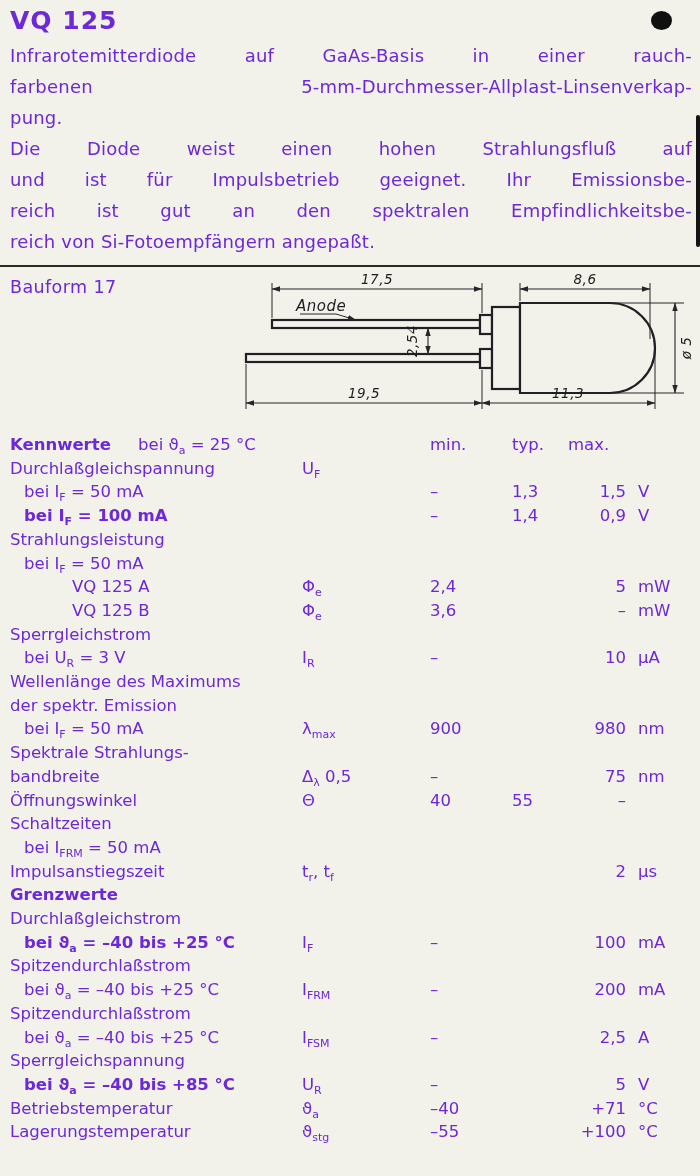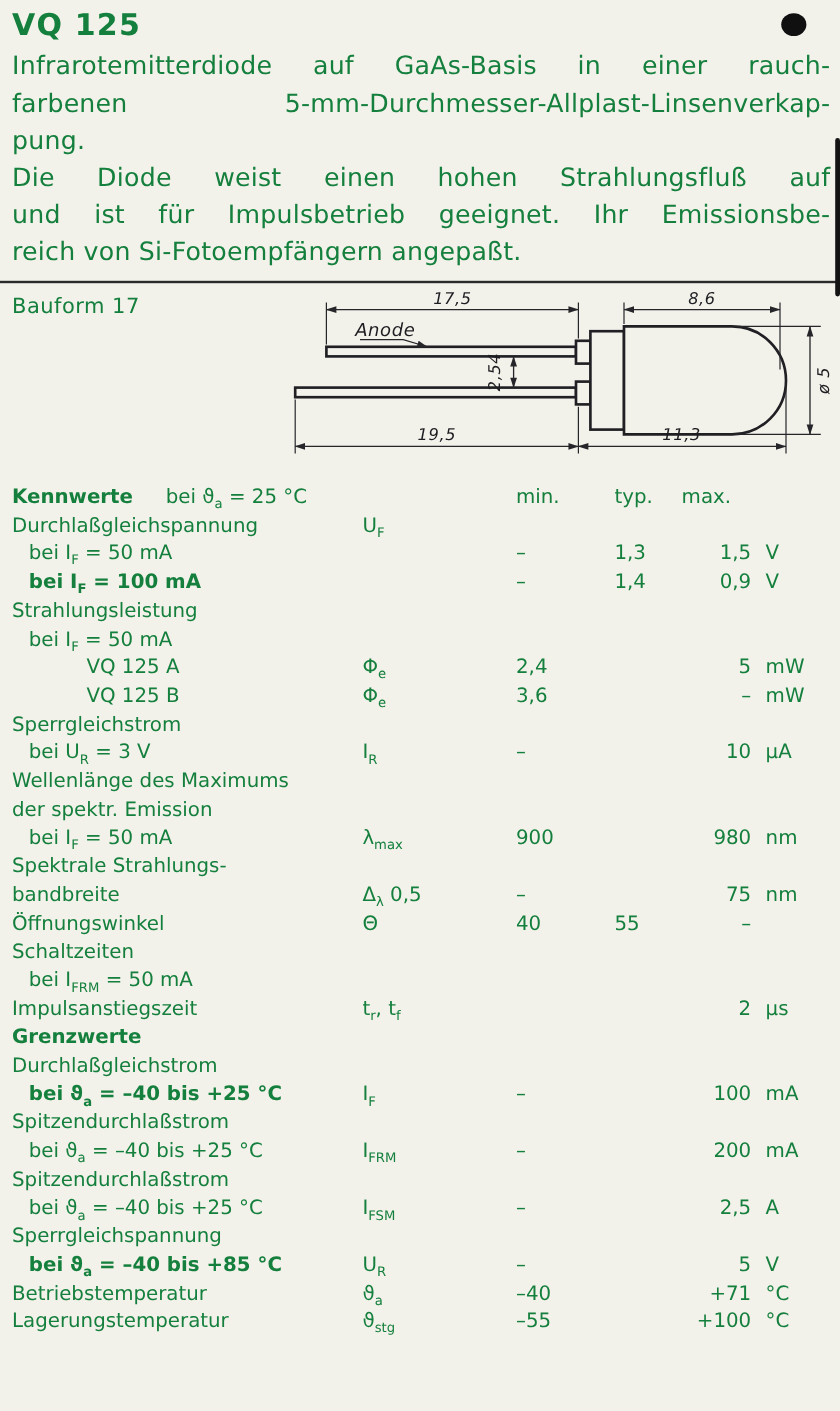--- a/index.html
+++ b/index.html
@@ -1,25 +1,25 @@
 <!DOCTYPE html>
 <html><head>
 <meta charset="utf-8">
 <title>VQ 125 Datasheet</title>
 <style>
   html,body{margin:0;padding:0;background:#d8d7d2;}
   .page{
     width:700px;height:1176px;background:#f2f1ea;position:relative;overflow:hidden;
     box-sizing:border-box;padding:6px 8px 0 10px;
-    font-family:"DejaVu Sans","Liberation Sans",sans-serif;color:#15803d;
+    font-family:"DejaVu Sans","Liberation Sans",sans-serif;color:#6d28d9;
   }
   .head{position:relative;height:34px;}
   .head h1{margin:0;font-size:25px;font-weight:700;letter-spacing:1px;}
   .dot{position:absolute;top:5px;right:20px;width:21px;height:19px;background:#101010;border-radius:50%;}
-  .intro{font-size:21px;line-height:31px;letter-spacing:0.2px;}
+  .intro{font-size:18px;line-height:31px;letter-spacing:0.2px;}
   .intro-line{text-align:justify;text-align-last:justify;}
   .intro-line.last{text-align-last:left;}
   .rule{border-top:2px solid #2a2a2a;margin:8px -8px 4px -10px;}
   .figure{position:relative;height:160px;}
   .bauform{position:absolute;left:0;top:6px;font-size:17.5px;letter-spacing:0.4px;}
   .figure svg{position:absolute;left:228px;top:2px;}
   .part{fill:#f2f1ea;stroke:#202024;stroke-width:2.2;}
   .ext{stroke:#26262a;stroke-width:1;fill:none;}
   .dim{stroke:#26262a;stroke-width:1.1;marker-start:url(#ah);marker-end:url(#ah);}
   #ah path{fill:#26262a;}
@@ -56,20 +56,21 @@
   </div>
 
   <div class="intro">
       <div class="intro-line">Infrarotemitterdiode auf GaAs-Basis in einer rauch-</div>
       <div class="intro-line">farbenen 5-mm-Durchmesser-Allplast-Linsenverkap-</div>
       <div class="intro-line last">pung.</div>
     </div>
   <div class="intro">
       <div class="intro-line">Die Diode weist einen hohen Strahlungsfluß auf</div>
       <div class="intro-line">und ist für Impulsbetrieb geeignet. Ihr Emissionsbe-</div>
+      <div class="intro-line">reich ist gut an den spektralen Empfindlichkeitsbe-</div>
       <div class="intro-line last">reich von Si-Fotoempfängern angepaßt.</div>
     </div>
 
   <div class="rule"></div>
 
   <div class="figure">
     <div class="bauform">Bauform 17</div>
     <svg width="462" height="160" viewBox="0 0 462 160">
       <defs>
         <marker id="ah" viewBox="0 0 10 8" markerWidth="9" markerHeight="7" refX="9.5" refY="4" orient="auto-start-reverse" markerUnits="userSpaceOnUse">

